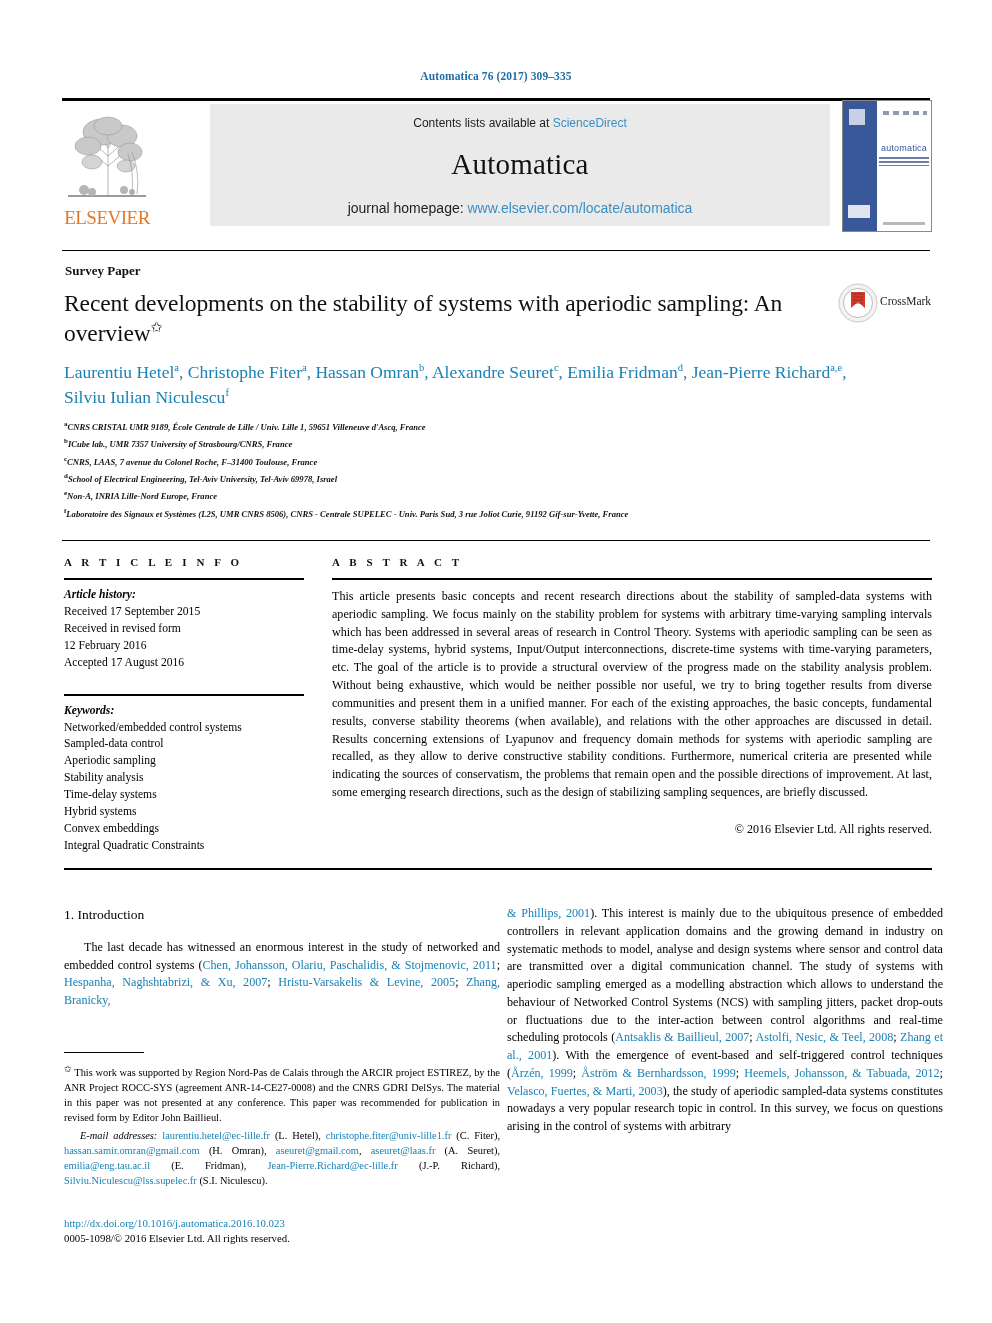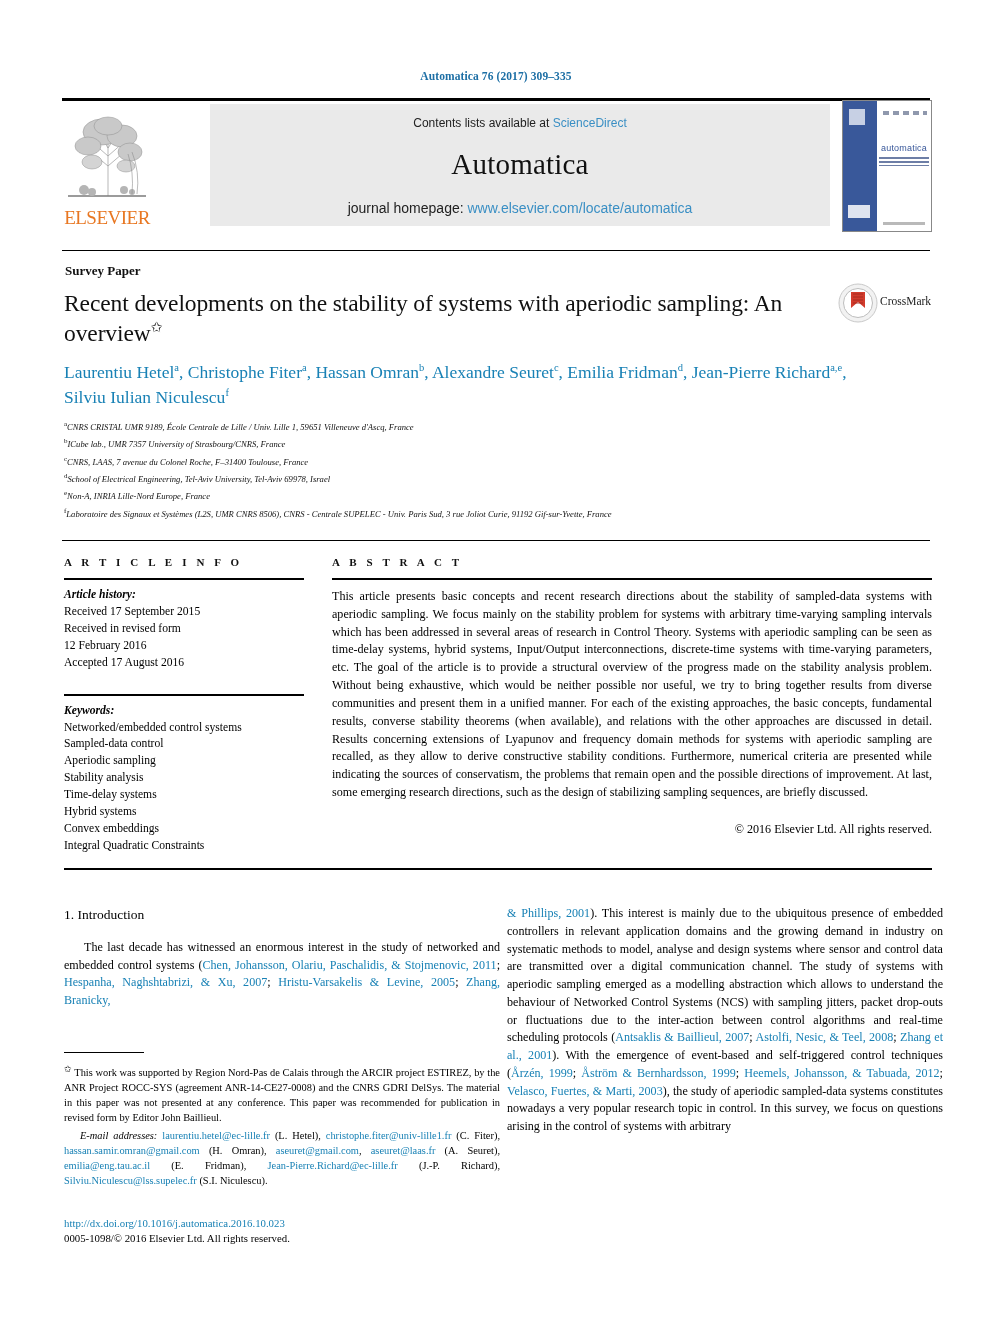--- a/index.html
+++ b/index.html
@@ -84,21 +84,21 @@
   }
 
   .authors {
     position:absolute; top:360px; left:64px; width:800px;
     font-size:17.5px; color:#1881b5; line-height:1.42;
   }
   .authors sup { font-size:10.5px; }
 
   .affils {
     position:absolute; top:418px; left:64px; width:870px;
-    font-size:8.6px; font-style:italic; font-weight:normal; color:#111; line-height:1.92;
+    font-size:8.6px; font-style:italic; font-weight:bold; color:#111; line-height:1.92;
   }
   .affils sup { font-style:normal; font-size:7px; }
   .affils div { white-space:nowrap; }
 
   
   .infoblk { position:absolute; top:556px; left:64px; width:240px; }
   .infohead {
     font-size:11px; font-weight:bold; letter-spacing:3.6px; color:#111;
     font-family:"Liberation Serif",serif;
   }

